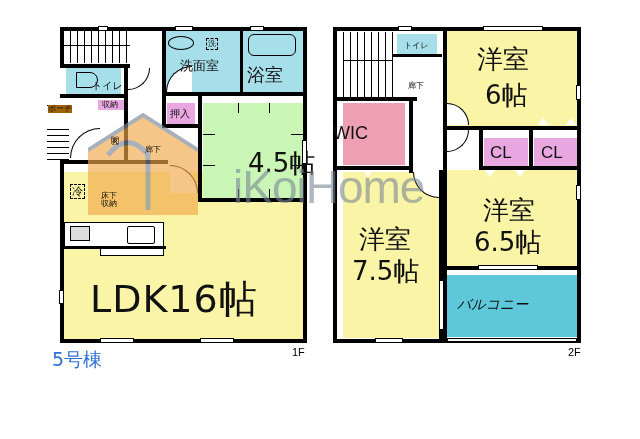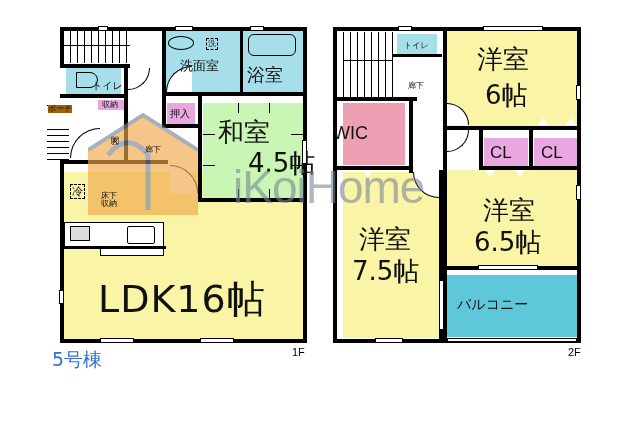--- a/index.html
+++ b/index.html
@@ -103,25 +103,24 @@
 
   <div class="lbl sm" style="left:92px;top:81px;">トイレ</div>
   <div class="lbl xs" style="left:206px;top:38px;border:1px dashed #000;padding:1px;">洗</div>
   <div class="lbl sm" style="left:180px;top:59px;font-size:13px;">洗面室</div>
   <div class="lbl" style="left:247px;top:66px;font-size:18px;">浴室</div>
   <div class="lbl xs" style="left:48px;top:105px;background:#a16207;">ポーチ</div>
   <div class="lbl xs" style="left:102px;top:101px;">収納</div>
   <div class="lbl sm" style="left:170px;top:109px;">押入</div>
   <div class="lbl xs" style="left:110px;top:130px;writing-mode:vertical-rl;">玄関</div>
   <div class="lbl xs" style="left:145px;top:146px;">廊下</div>
-  <div class="lbl med" style="left:218px;top:119px;">和室</div>
   <div class="lbl med" style="left:212px;top:150px;margin-left:36px;">4.5帖</div>
   <div class="lbl sm" style="left:70px;top:184px;border:1px dashed #000;padding:1px;font-size:11px;">冷</div>
   <div class="lbl xs" style="left:100px;top:192px;width:18px;white-space:normal;">床下収納</div>
-  <div class="lbl big" style="left:98px;top:280px;font-size:38px;">LDK16帖</div>
+  <div class="lbl big" style="left:90px;top:280px;font-size:38px;">LDK16帖</div>
 
   <div class="floorlabel" style="left:292px;top:346px;">1F</div>
   <div class="abs" style="left:52px;top:347px;font-size:19px;color:#2F6FD6;">5号棟</div>
 </div>
 
 <div class="abs" style="left:0;top:0;width:640px;height:380px;">
 
   <div class="room" style="left:447px;top:30px;width:130px;height:98px;background:#FAF5A6;"></div>
 
   <div class="room" style="left:484px;top:138px;width:44px;height:28px;background:#E8A7E0;"></div>
@@ -181,16 +180,16 @@
   <div class="lbl xs" style="left:408px;top:82px;">廊下</div>
   <div class="lbl" style="left:333px;top:124px;font-size:18px;font-family:'Liberation Sans',sans-serif;">WIC</div>
   <div class="lbl med" style="left:477px;top:46px;">洋室</div>
   <div class="lbl med" style="left:485px;top:82px;">6帖</div>
   <div class="lbl" style="left:490px;top:144px;font-size:17px;font-family:'Liberation Sans',sans-serif;">CL</div>
   <div class="lbl" style="left:541px;top:144px;font-size:17px;font-family:'Liberation Sans',sans-serif;">CL</div>
   <div class="lbl med" style="left:483px;top:197px;">洋室</div>
   <div class="lbl med" style="left:474px;top:229px;">6.5帖</div>
   <div class="lbl med" style="left:359px;top:226px;">洋室</div>
   <div class="lbl med" style="left:352px;top:258px;">7.5帖</div>
-  <div class="lbl" style="left:457px;top:297px;font-size:14px;">バルコニー</div>
+  <div class="lbl" style="left:457px;top:297px;font-size:14px;font-style:italic;">バルコニー</div>
 
   <div class="floorlabel" style="left:568px;top:346px;">2F</div>
 </div>
 
 </body></html>

